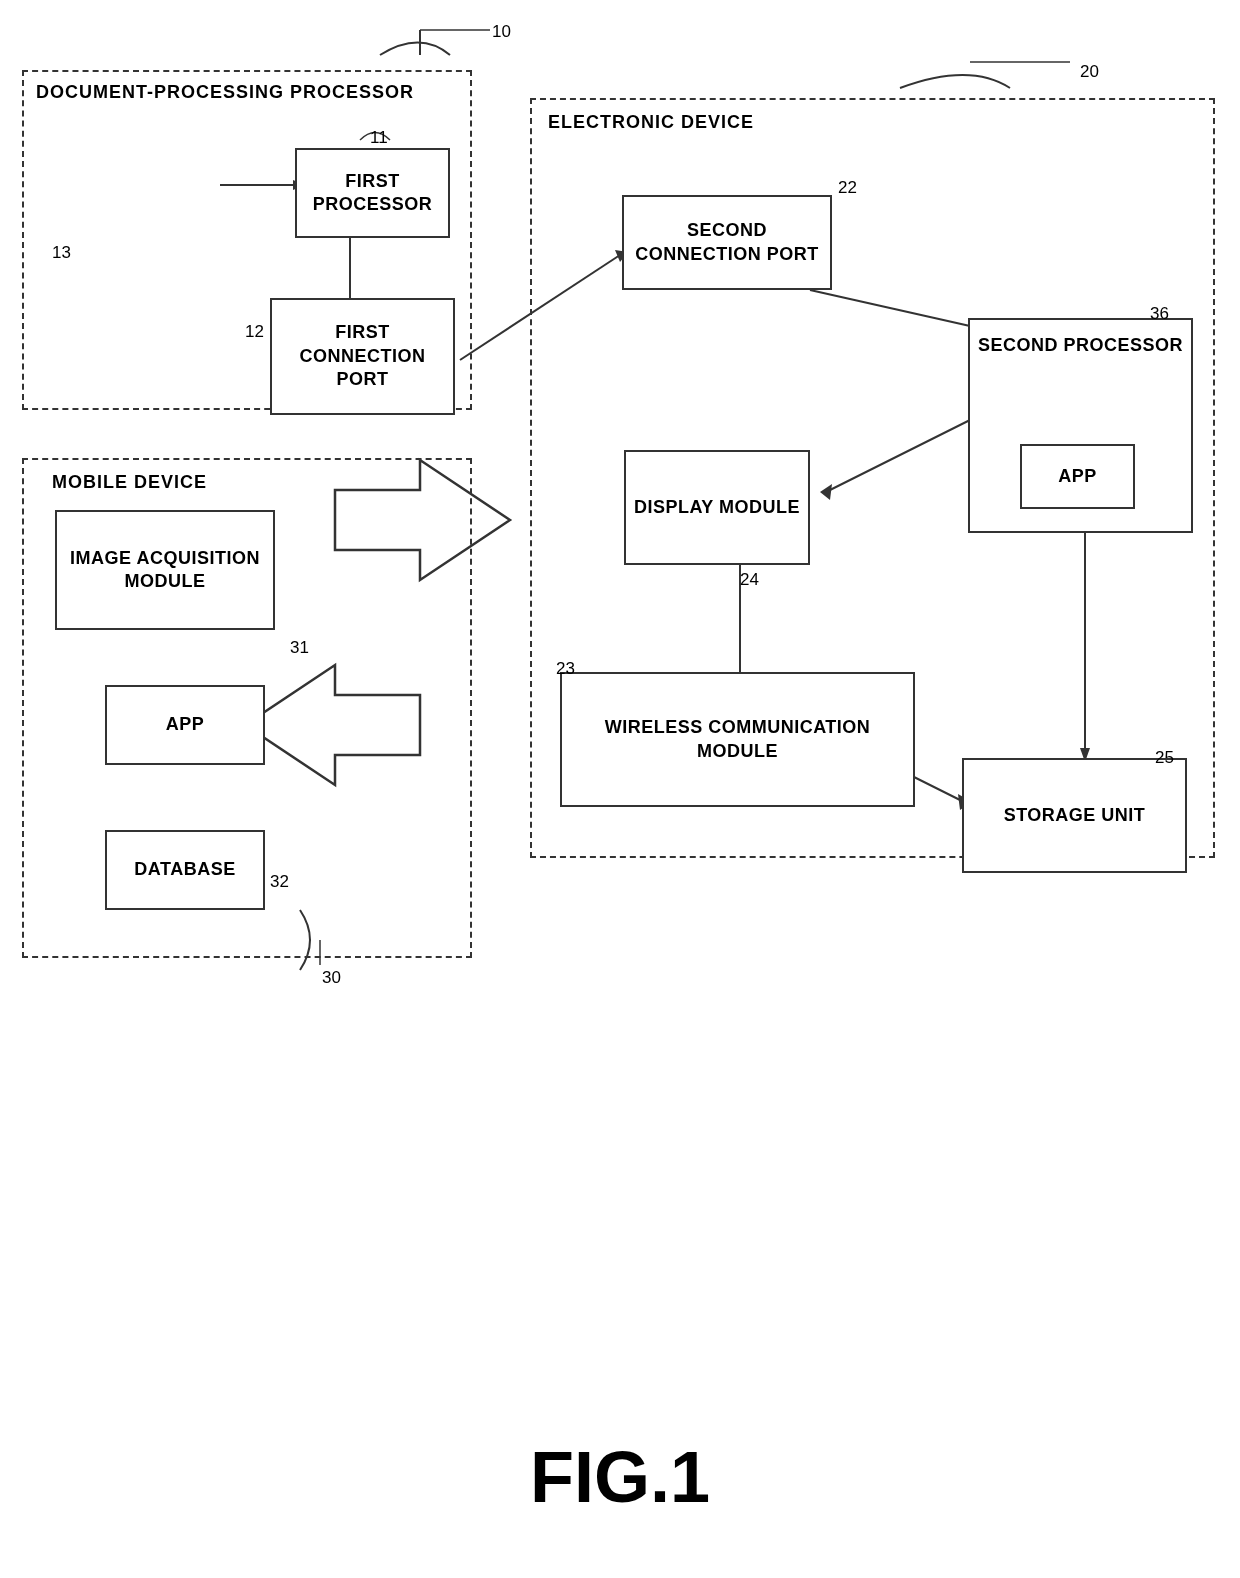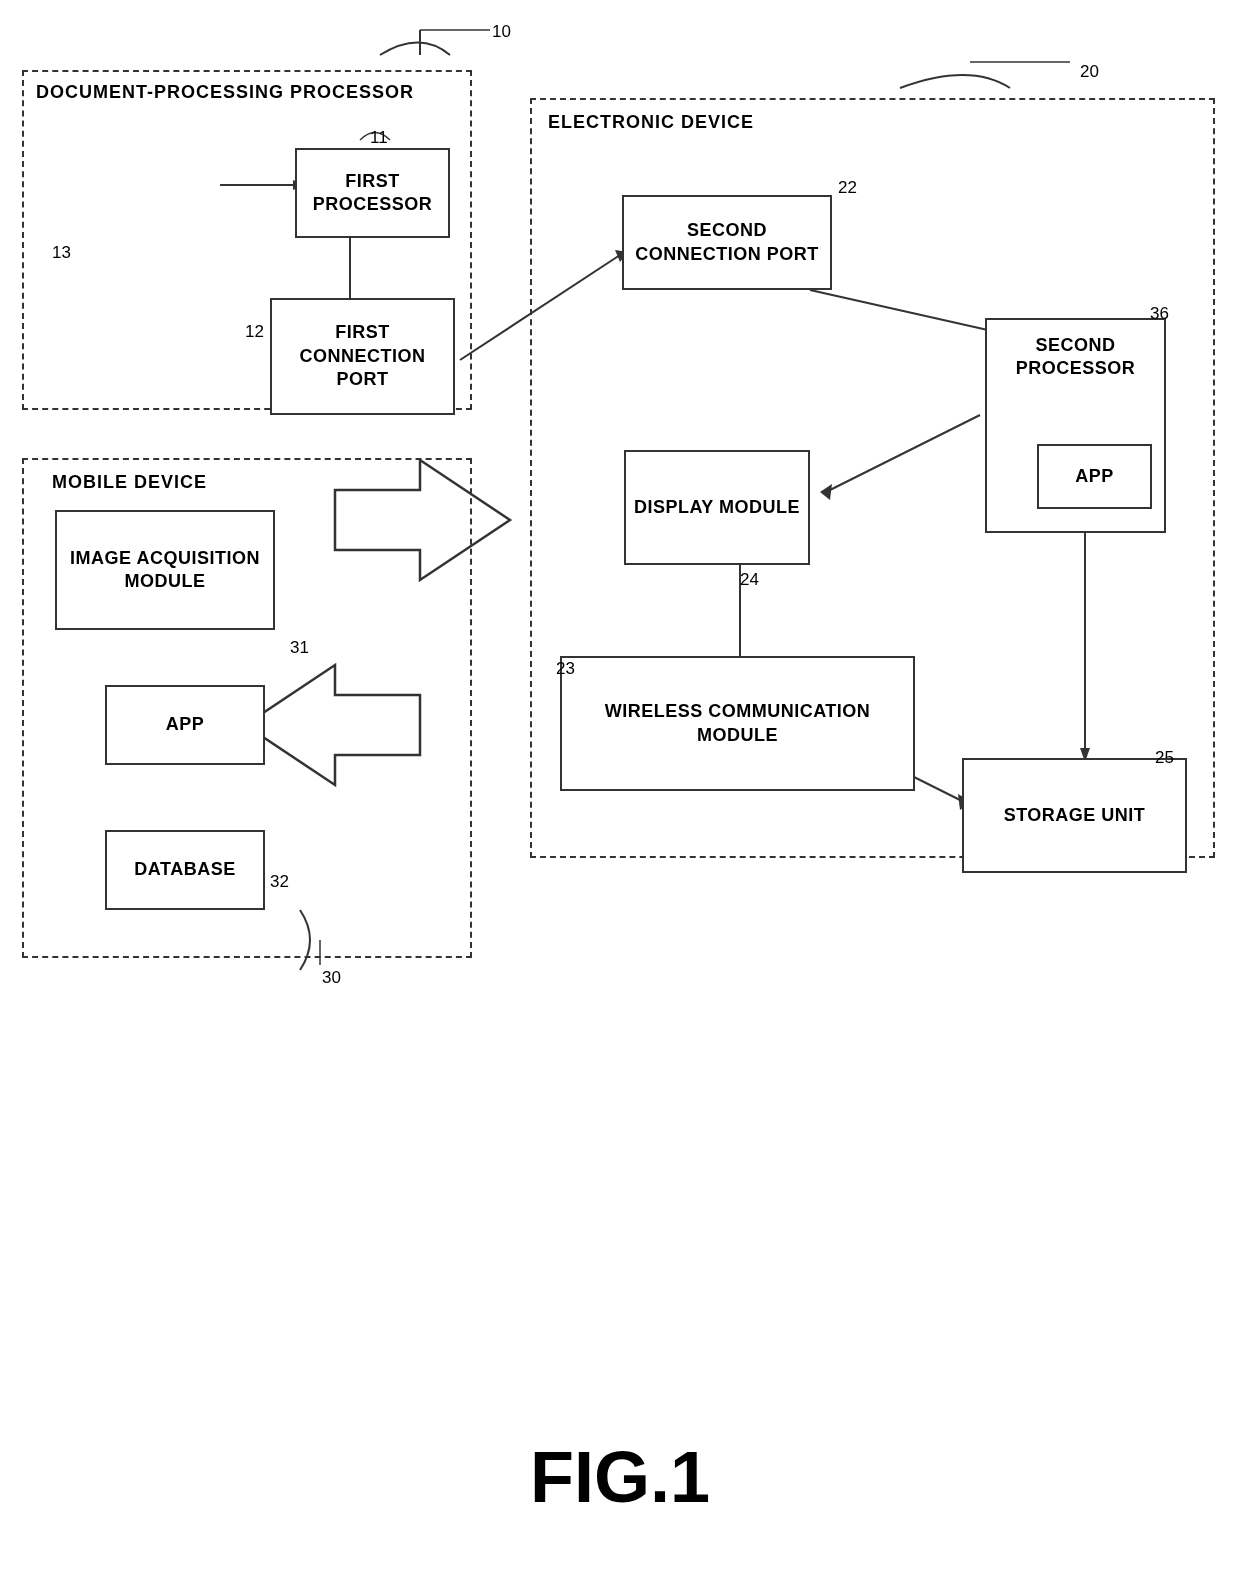--- a/index.html
+++ b/index.html
@@ -143,39 +143,39 @@
   <div class="region-label" style="left:548px; top:112px;">ELECTRONIC  DEVICE</div>
 
   <div class="ref-number" style="left:1080px; top:62px;">20</div>
 
   <div class="solid-box" style="left:622px; top:195px; width:210px; height:95px;">
     <span class="box-label">SECOND CONNECTION PORT</span>
   </div>
 
   <div class="ref-number" style="left:838px; top:178px;">22</div>
 
-  <div class="solid-box" style="left:968px; top:318px; width:181px; height:215px;margin-left:17px;">
+  <div class="solid-box" style="left:968px; top:318px; width:225px; height:215px;">
     <div style="position:relative; width:100%; height:100%;">
       <span class="box-label" style="position:absolute; top:14px; left:0; right:0; text-align:center;">SECOND PROCESSOR</span>
 
       <div class="solid-box" style="position:absolute; left:50px; bottom:22px; width:115px; height:65px;">
         <span class="box-label">APP</span>
       </div>
     </div>
   </div>
 
   <div class="ref-number" style="left:1150px; top:304px;">36</div>
 
   <div class="solid-box" style="left:624px; top:450px; width:186px; height:115px;align-items:center;">
     <span class="box-label">DISPLAY MODULE</span>
   </div>
 
   <div class="ref-number" style="left:740px; top:570px;">24</div>
 
-  <div class="solid-box" style="left:560px; top:656px; width:355px; height:135px;">
+  <div class="solid-box" style="left:560px; top:672px; width:355px; height:135px;">
     <span class="box-label">WIRELESS COMMUNICATION MODULE</span>
   </div>
 
   <div class="ref-number" style="left:556px; top:659px;">23</div>
 
   <div class="solid-box" style="left:962px; top:758px; width:225px; height:115px;">
     <span class="box-label">STORAGE UNIT</span>
   </div>
 
   <div class="ref-number" style="left:1155px; top:748px;">25</div>

